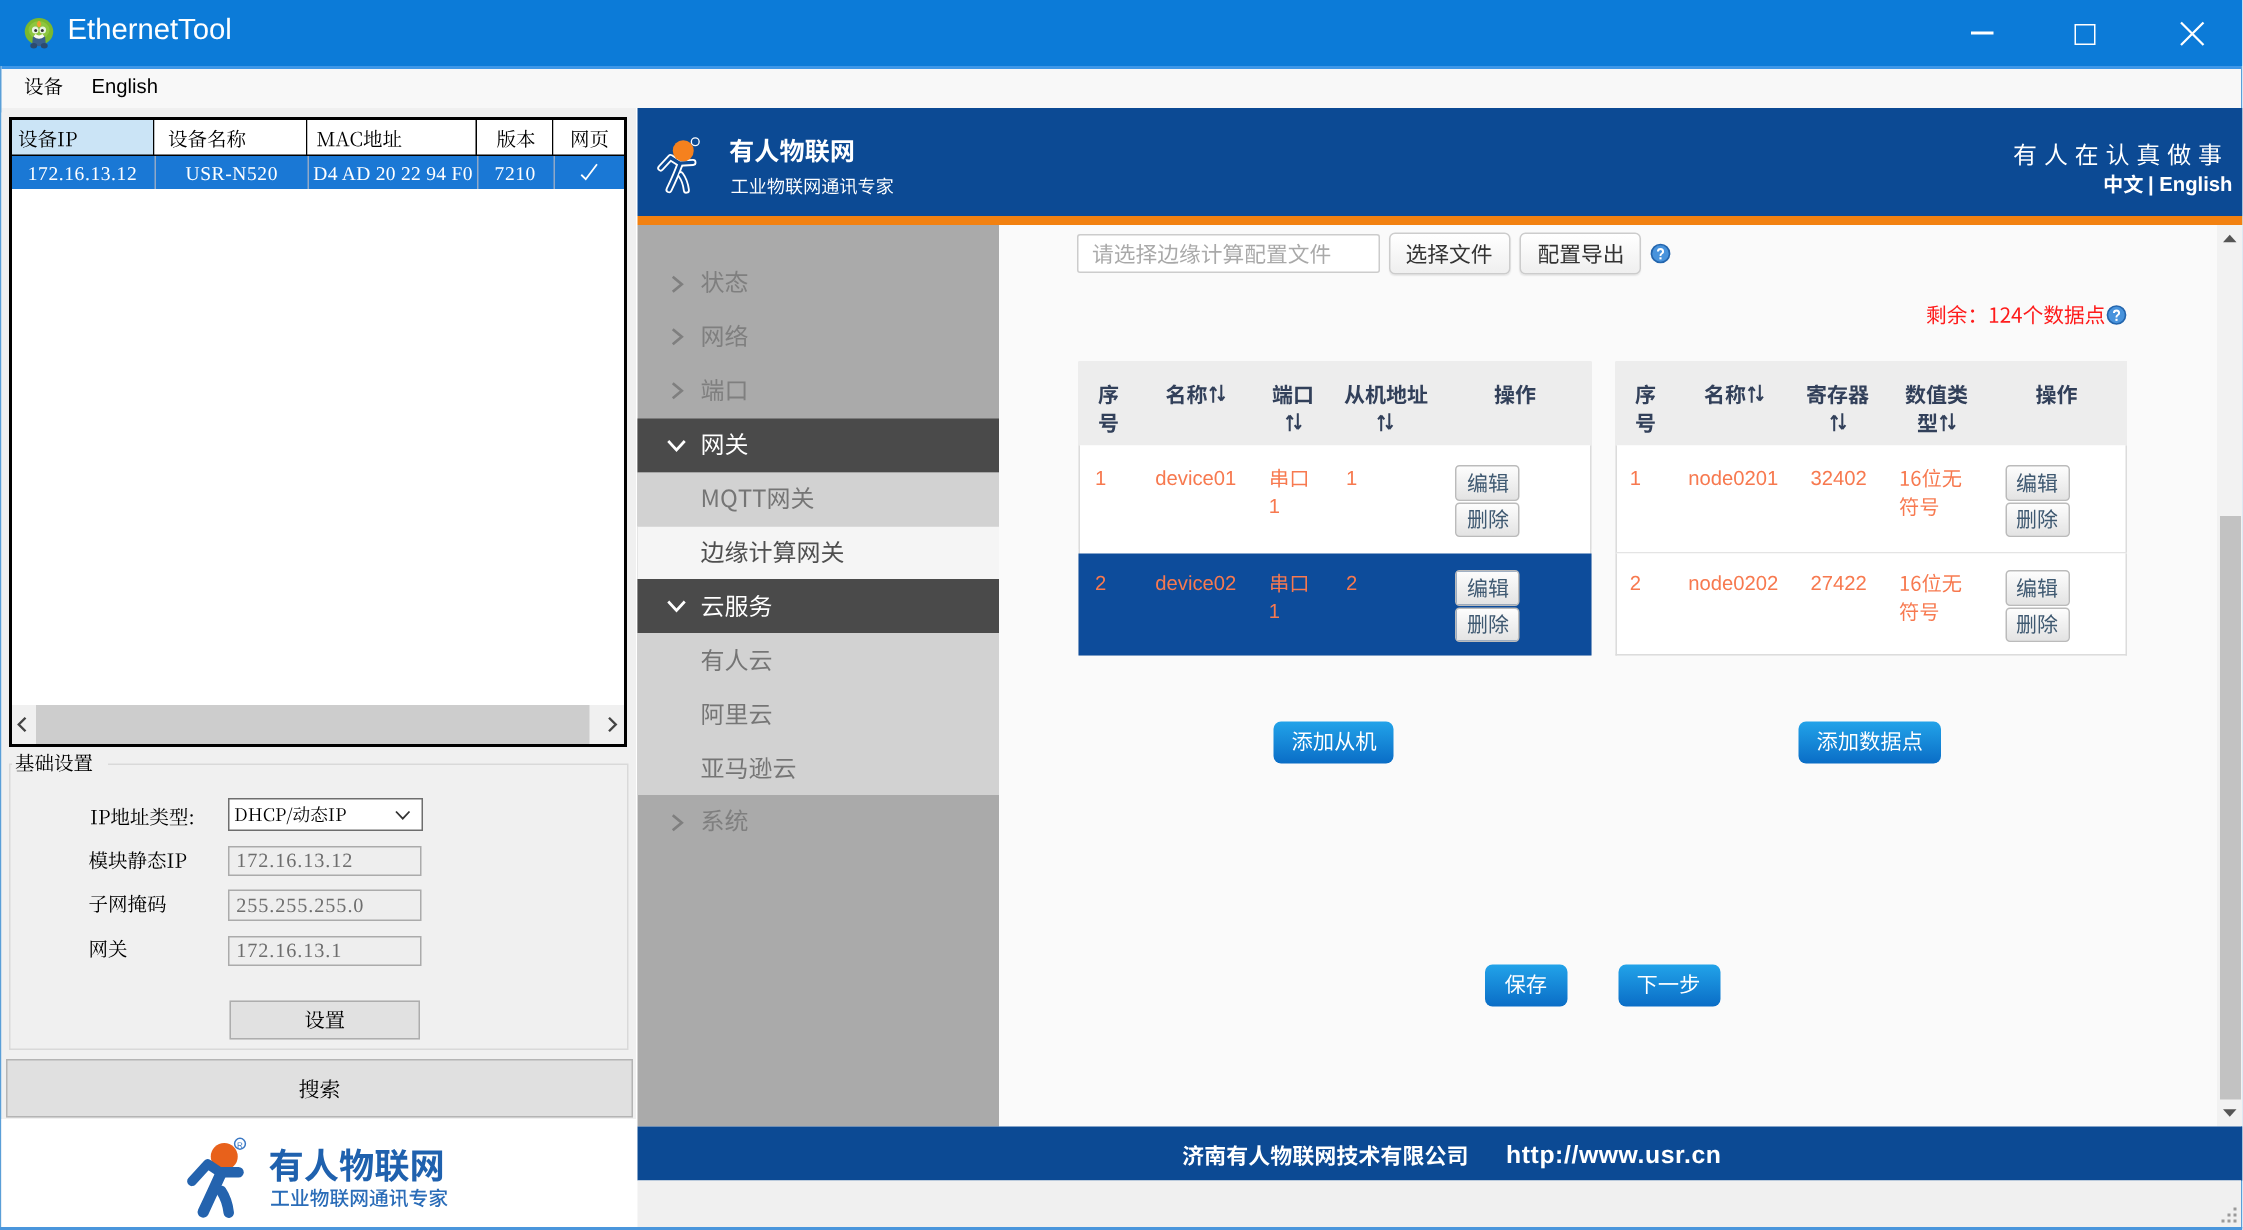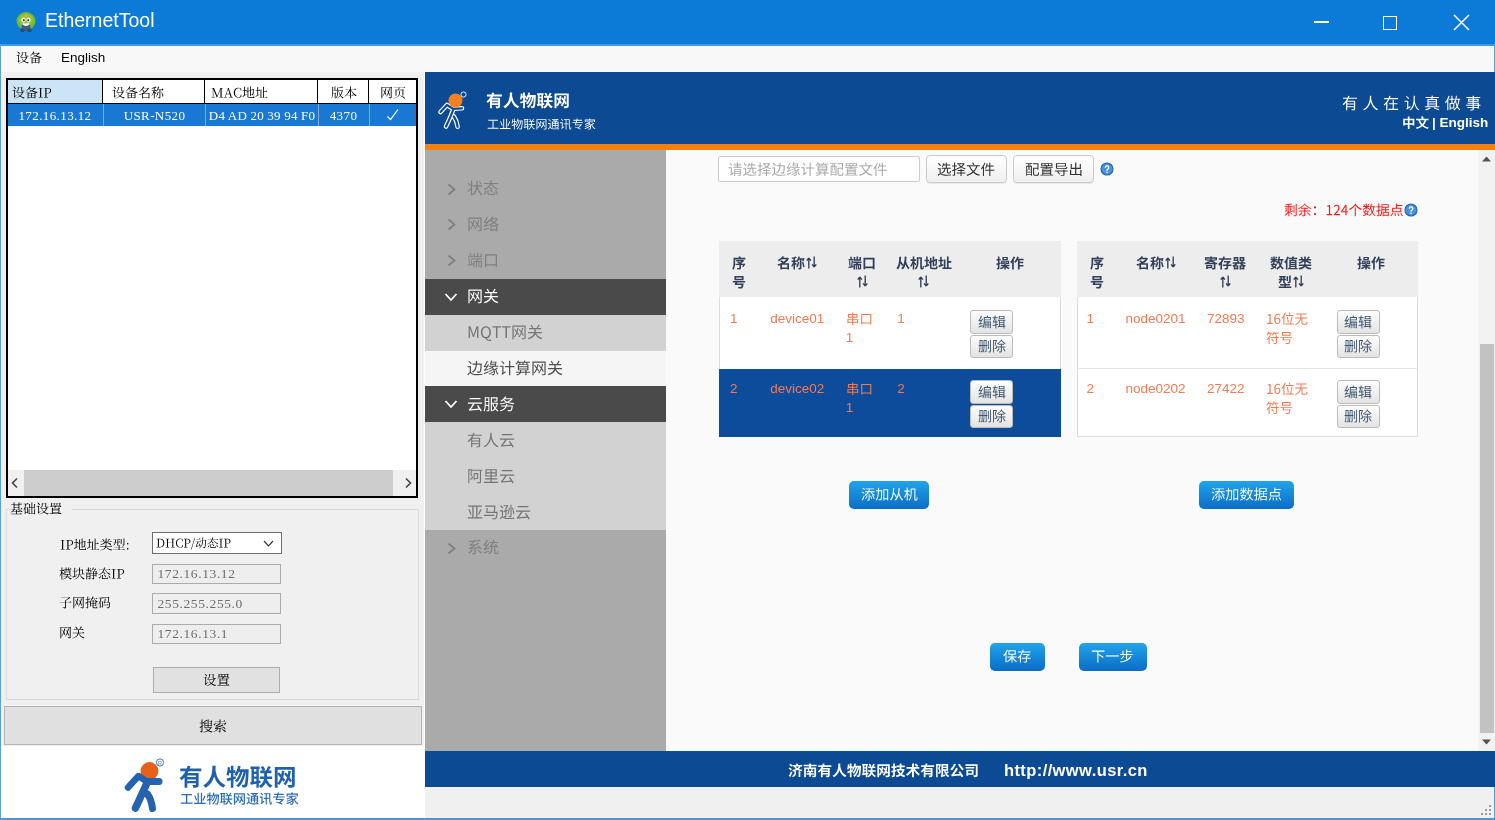--- a/index.html
+++ b/index.html
@@ -236,22 +236,22 @@
       <use href="#g14" transform="translate(13.0 0) scale(0.01300)"></use>
     </svg>
   </div>
 <div style="position:absolute;left:8px;top:104px;width:407.5px;height:21.5px;background:#1a78d5;"></div>
 <div style="position:absolute;left:103px;top:104px;width:1px;height:21.5px;background:#8fa8c8;"></div>
 <div style="position:absolute;left:205px;top:104px;width:1px;height:21.5px;background:#8fa8c8;"></div>
 <div style="position:absolute;left:318px;top:104px;width:1px;height:21.5px;background:#8fa8c8;"></div>
 <div style="position:absolute;left:369px;top:104px;width:1px;height:21.5px;background:#8fa8c8;"></div>
 <div style="position:absolute;top:109.0px;font-family:&quot;Liberation Serif&quot;, serif;font-size:13.0px;font-weight:400;color:#fff;letter-spacing:0.40px;line-height:13.0px;white-space:pre;left:55.0px;transform:translateX(-50%);">172.16.13.12</div>
 <div style="position:absolute;top:109.0px;font-family:&quot;Liberation Serif&quot;, serif;font-size:13.0px;font-weight:400;color:#fff;letter-spacing:0.40px;line-height:13.0px;white-space:pre;left:154.5px;transform:translateX(-50%);">USR-N520</div>
-<div style="position:absolute;top:109.0px;font-family:&quot;Liberation Serif&quot;, serif;font-size:13.0px;font-weight:400;color:#fff;letter-spacing:0.20px;line-height:13.0px;white-space:pre;left:262.0px;transform:translateX(-50%);">D4 AD 20 39 94 F0</div>
-<div style="position:absolute;top:109.0px;font-family:&quot;Liberation Serif&quot;, serif;font-size:13.0px;font-weight:400;color:#fff;letter-spacing:0.40px;line-height:13.0px;white-space:pre;left:343.5px;transform:translateX(-50%);">4370</div>
+<div style="position:absolute;top:109.0px;font-family:&quot;Liberation Serif&quot;, serif;font-size:13.0px;font-weight:400;color:#fff;letter-spacing:0.20px;line-height:13.0px;white-space:pre;left:262.0px;transform:translateX(-50%);">D4 AD 20 22 94 F0</div>
+<div style="position:absolute;top:109.0px;font-family:&quot;Liberation Serif&quot;, serif;font-size:13.0px;font-weight:400;color:#fff;letter-spacing:0.40px;line-height:13.0px;white-space:pre;left:343.5px;transform:translateX(-50%);">7210</div>
 <svg style="position:absolute;left:386px;top:108px" width="14" height="14" viewBox="0 0 14 14">
 <path d="M1.5 8.5 L4.5 11.5 L12 1.5" stroke="#fff" stroke-width="1.2" fill="none"></path>
   </svg>
 <div style="position:absolute;left:8px;top:470px;width:407.5px;height:25.5px;background:#f0f0f0;"></div>
 <div style="position:absolute;left:24px;top:470px;width:369px;height:25.5px;background:#cdcdcd;"></div>
 <svg style="position:absolute;left:10px;top:477px" width="10" height="12" viewBox="0 0 10 12">
 <path d="M7 1.5 L2.5 6 L7 10.5" stroke="#444" stroke-width="1.6" fill="none"></path>
   </svg>
 <svg style="position:absolute;left:403px;top:477px" width="10" height="12" viewBox="0 0 10 12">
 <path d="M3 1.5 L7.5 6 L3 10.5" stroke="#444" stroke-width="1.6" fill="none"></path>
@@ -741,21 +741,21 @@
     <svg class="t " width="28.0" height="14.0" viewBox="0 -12.32 28.0 14.00" fill="#32405a" style="overflow:visible;">
       <use href="#g119" transform="translate(0.0 0) scale(0.01400)"></use>
       <use href="#g120" transform="translate(14.0 0) scale(0.01400)"></use>
     </svg>
   </div>
 <div style="position:absolute;left:1077px;top:297px;width:341px;height:70.5px;background:#fff;border-left:1px solid #dcdcdc;border-right:1px solid #dcdcdc;box-sizing:border-box;"></div>
 <div style="position:absolute;left:1077px;top:367.5px;width:341px;height:1px;background:#e4e4e4;"></div>
 <div style="position:absolute;left:1077px;top:368.5px;width:341px;height:68.5px;background:#fff;border-left:1px solid #dcdcdc;border-right:1px solid #dcdcdc;border-bottom:1px solid #dcdcdc;box-sizing:border-box;"></div>
 <div style="position:absolute;top:312.0px;font-family:&quot;Liberation Sans&quot;, sans-serif;font-size:13.5px;font-weight:400;color:#f7794f;letter-spacing:0.00px;line-height:13.5px;white-space:pre;left:1086.5px;">1</div>
 <div style="position:absolute;top:312.0px;font-family:&quot;Liberation Sans&quot;, sans-serif;font-size:13.5px;font-weight:400;color:#f7794f;letter-spacing:0.00px;line-height:13.5px;white-space:pre;left:1125.5px;">node0201</div>
-<div style="position:absolute;top:312.0px;font-family:&quot;Liberation Sans&quot;, sans-serif;font-size:13.5px;font-weight:400;color:#f7794f;letter-spacing:0.00px;line-height:13.5px;white-space:pre;left:1207.0px;">72893</div>
+<div style="position:absolute;top:312.0px;font-family:&quot;Liberation Sans&quot;, sans-serif;font-size:13.5px;font-weight:400;color:#f7794f;letter-spacing:0.00px;line-height:13.5px;white-space:pre;left:1207.0px;">32402</div>
 <div style="position:absolute;left:1266.4px;top:311.6px;">
     <svg class="t " width="42.0" height="13.5" viewBox="0 -11.88 42.0 13.50" fill="#f7794f" style="overflow:visible;">
       <use href="#g102" transform="translate(0.0 0) scale(0.01350)"></use>
       <use href="#g133" transform="translate(7.5 0) scale(0.01350)"></use>
       <use href="#g134" transform="translate(15.0 0) scale(0.01350)"></use>
       <use href="#g135" transform="translate(28.5 0) scale(0.01350)"></use>
     </svg>
   </div>
 <div style="position:absolute;left:1266.4px;top:330.6px;">
     <svg class="t " width="27.0" height="13.5" viewBox="0 -11.88 27.0 13.50" fill="#f7794f" style="overflow:visible;">

